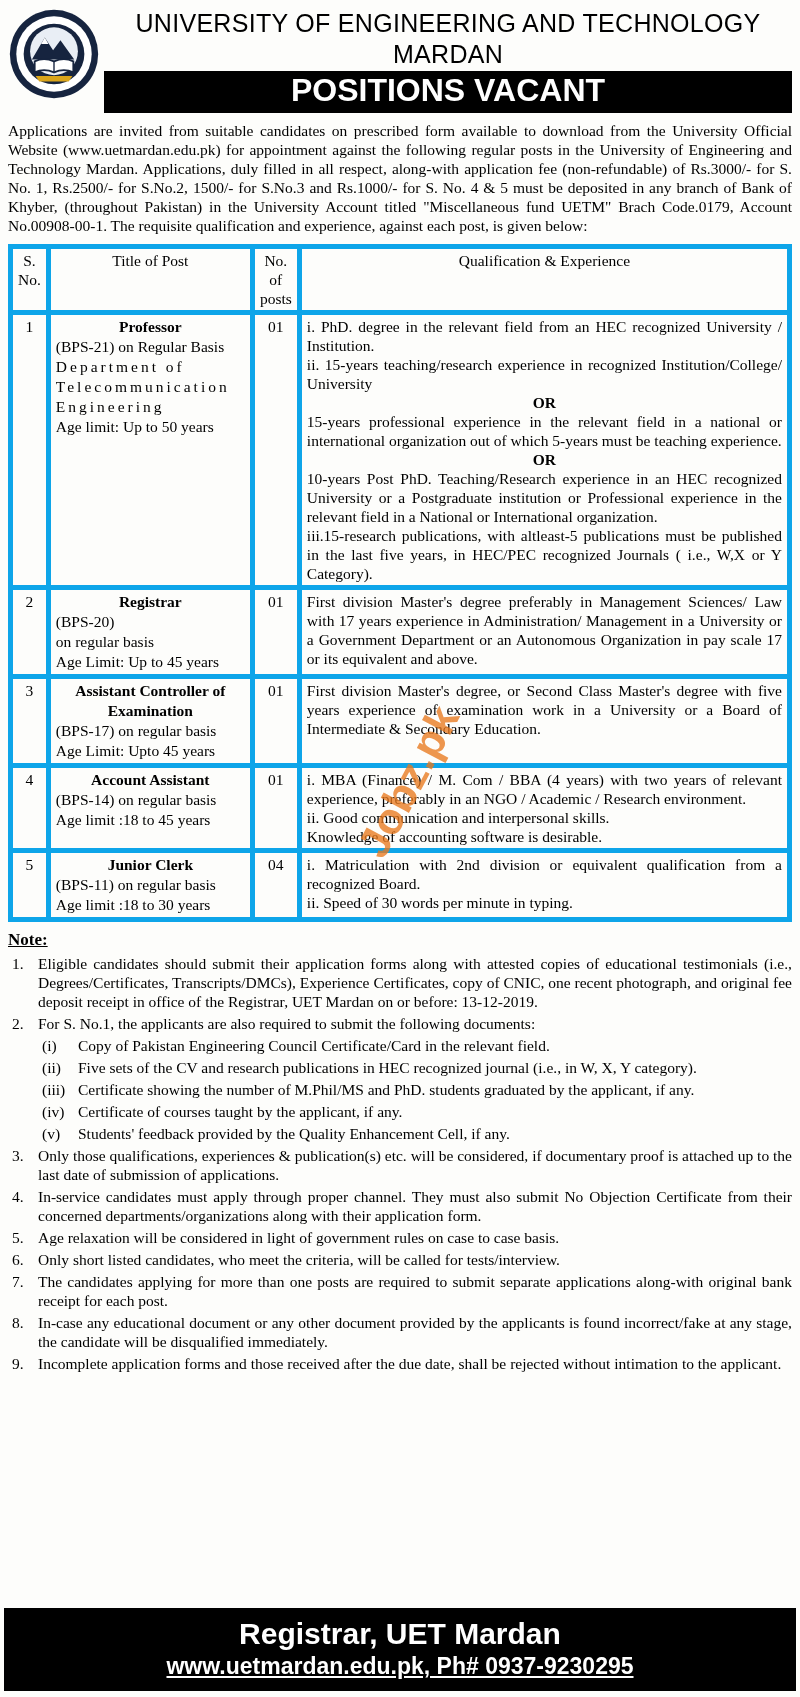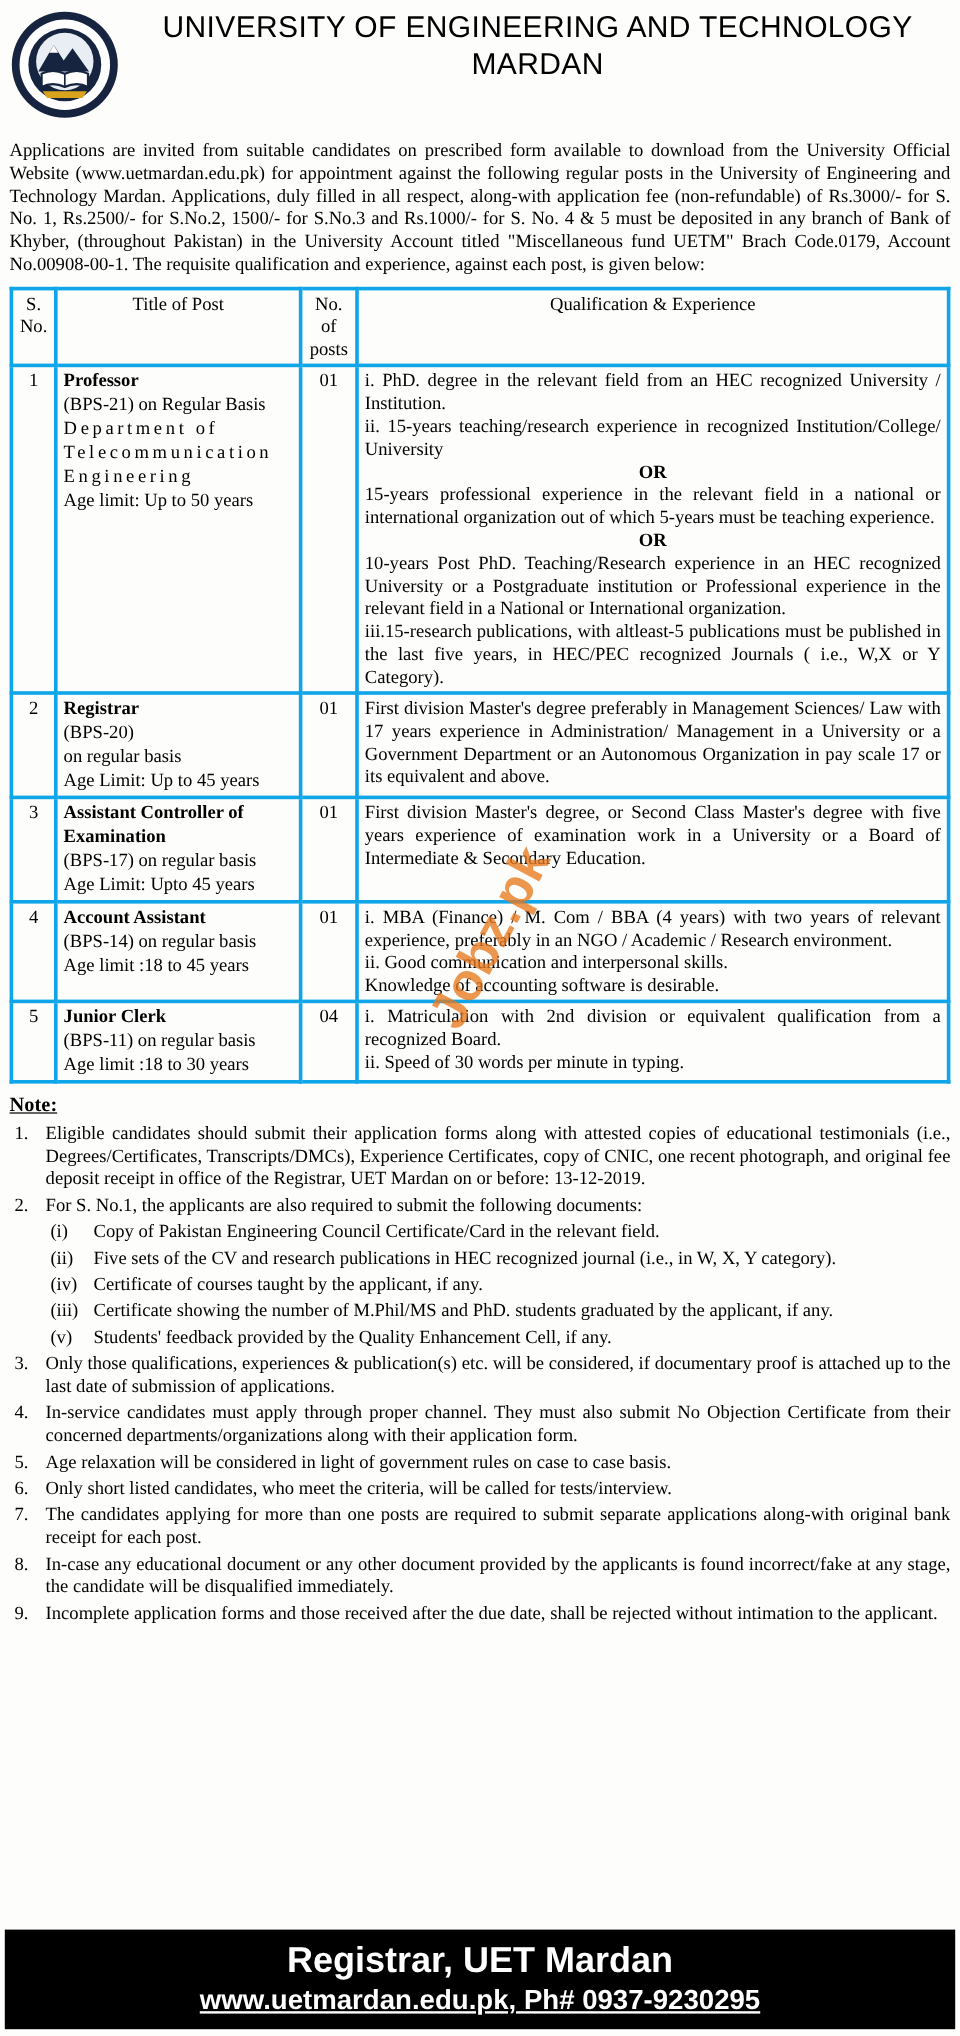--- a/index.html
+++ b/index.html
@@ -43,30 +43,30 @@
   }
   
   table.pos-table {
     width: 100%;
     border-collapse: collapse;
     margin-top: 9px;
     font-size: 15.5px;
     line-height: 19px;
   }
   .pos-table th, .pos-table td {
-    border: 3px solid #0ea5e9;
+    border: 5px solid #0ea5e9;
     vertical-align: top;
     padding: 2px 5px;
   }
   .pos-table th { font-weight: normal; text-align: center; }
   .col-sno { width: 37px; }
   .col-title { width: 204px; }
   .col-no { width: 47px; }
   td.c { text-align: center; }
-  .post-title { font-weight: bold; }
+  .post-title { font-weight: bold; text-align: center; }
   .title-cell div { line-height: 20px; }
   .dept { letter-spacing: 3px; }
   .qual-cell { text-align: justify; }
   .qual-line.or { text-align: center; font-weight: bold; }
   
   .notes-heading {
     font-weight: bold;
     text-decoration: underline;
     font-size: 17px;
     margin: 8px 0 4px 0;
@@ -126,20 +126,21 @@
         <polygon points="40,32 44,39 36,39" fill="#ffffff"></polygon>
         <path d="M29 58 Q39 53 50 58 Q61 53 71 58 L71 70 Q61 65 50 70 Q39 65 29 70 Z" fill="#ffffff" stroke="#16243f" stroke-width="2"></path>
         <line x1="50" y1="58" x2="50" y2="70" stroke="#16243f" stroke-width="1.5"></line>
         <path d="M30 74 L70 74 L66 80 L34 80 Z" fill="#d9a41b"></path>
       </svg>
     </div>
     <div class="titles">
       <div class="title-line">UNIVERSITY OF ENGINEERING AND TECHNOLOGY</div>
       <div class="title-line">MARDAN</div>
     </div>
+    <div class="banner">POSITIONS VACANT</div>
   </div>
 
   <p class="intro">Applications are invited from suitable candidates on prescribed form available to download from the University Official Website (www.uetmardan.edu.pk) for appointment against the following regular posts in the University of Engineering and Technology Mardan. Applications, duly filled in all respect, along-with application fee (non-refundable) of Rs.3000/- for S. No. 1, Rs.2500/- for S.No.2, 1500/- for S.No.3 and Rs.1000/- for S. No. 4 &amp; 5 must be deposited in any branch of Bank of Khyber, (throughout Pakistan) in the University Account titled "Miscellaneous fund UETM" Brach Code.0179, Account No.00908-00-1. The requisite qualification and experience, against each post, is given below:</p>
 
   <table class="pos-table">
     <colgroup>
       <col class="col-sno">
         <col class="col-title">
         <col class="col-no">
         <col class="col-qual">
@@ -247,26 +248,26 @@
     <div class="subitems">
       <div class="sub-item">
         <span class="sub-num">(i)</span>
         <span class="sub-text">Copy of Pakistan Engineering Council Certificate/Card in the relevant field.</span>
       </div>
       <div class="sub-item">
         <span class="sub-num">(ii)</span>
         <span class="sub-text">Five sets of the CV and research publications in HEC recognized journal (i.e., in W, X, Y category).</span>
       </div>
       <div class="sub-item">
+        <span class="sub-num">(iii)</span>
+        <span class="sub-text">Certificate showing the number of M.Phil/MS and PhD. students graduated by the applicant, if any.</span>
+      </div>
+      <div class="sub-item">
         <span class="sub-num">(iv)</span>
         <span class="sub-text">Certificate of courses taught by the applicant, if any.</span>
-      </div>
-      <div class="sub-item">
-        <span class="sub-num">(iii)</span>
-        <span class="sub-text">Certificate showing the number of M.Phil/MS and PhD. students graduated by the applicant, if any.</span>
       </div>
       <div class="sub-item">
         <span class="sub-num">(v)</span>
         <span class="sub-text">Students' feedback provided by the Quality Enhancement Cell, if any.</span>
       </div>
     </div>
 
     <div class="note-item">
       <span class="note-num">3.</span>
       <span class="note-text">Only those qualifications, experiences &amp; publication(s) etc. will be considered, if documentary proof is attached up to the last date of submission of applications.</span>

